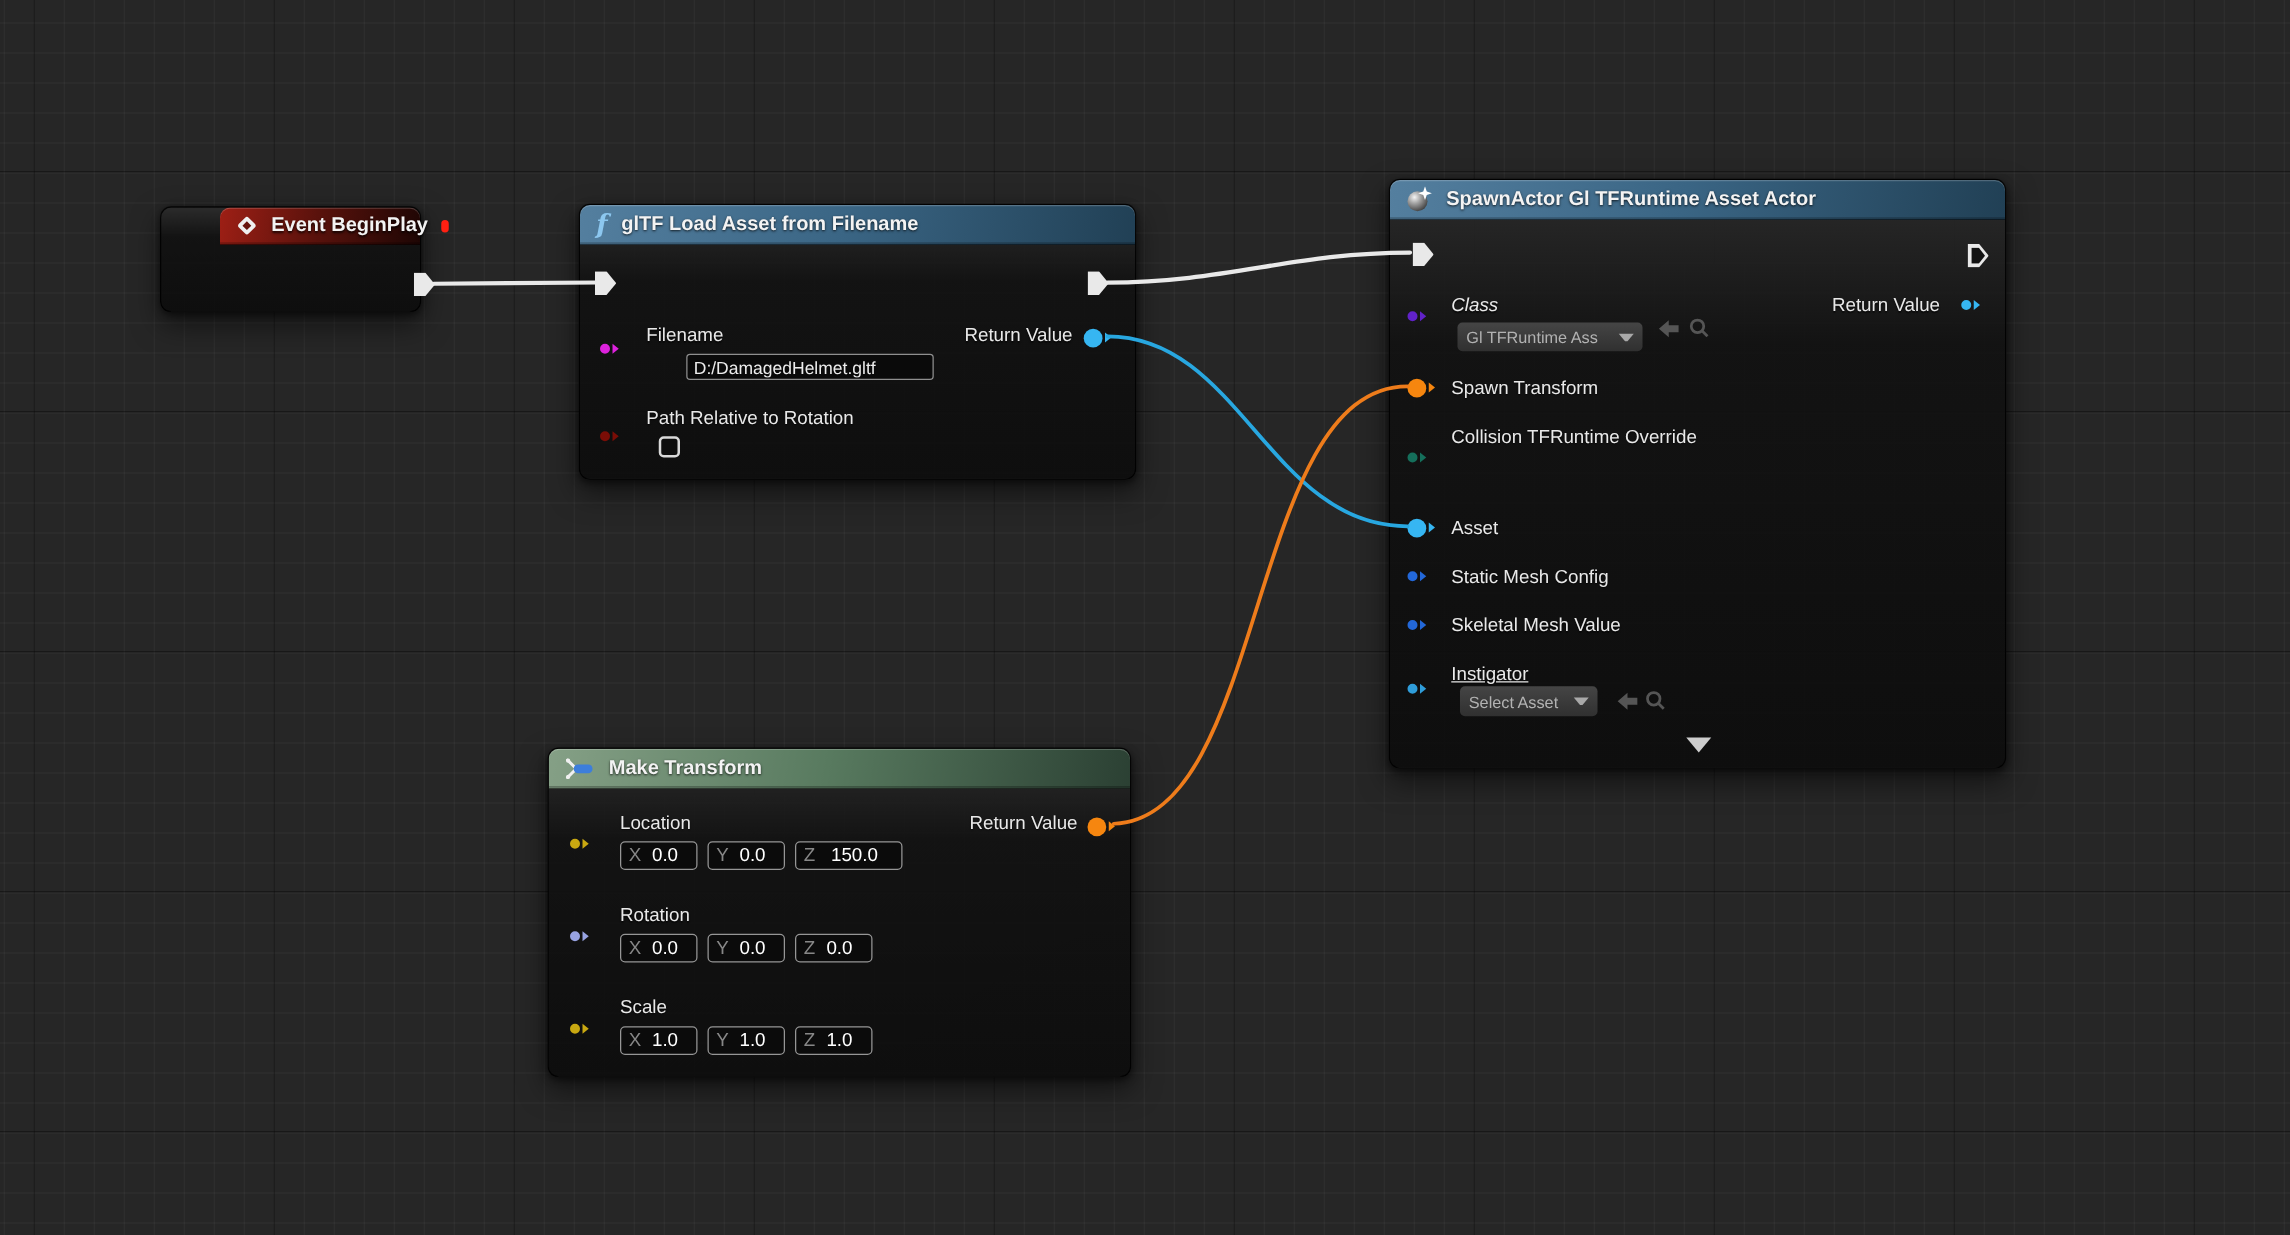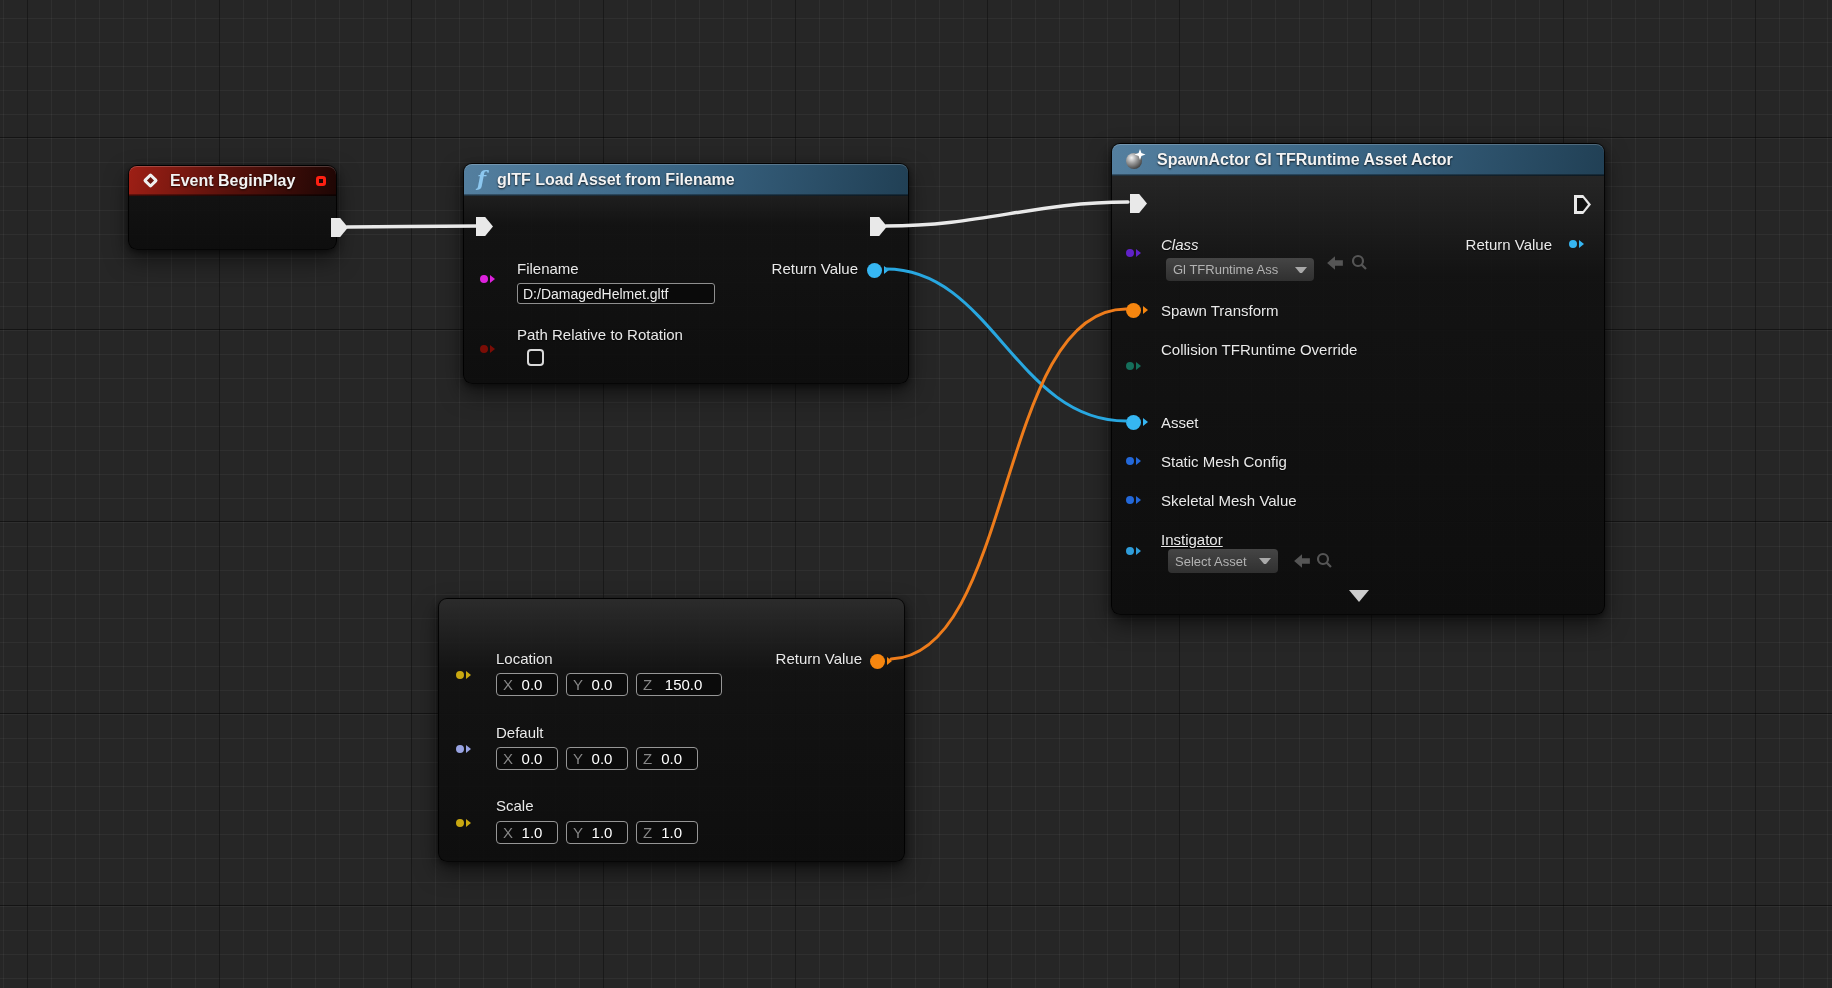--- a/index.html
+++ b/index.html
@@ -43,21 +43,21 @@
   .exec{position:absolute;width:17px;height:19px;background:var(--pin-exec);
         clip-path:polygon(0 0,54% 0,100% 50%,54% 100%,0 100%);}
   .exec .inner{position:absolute;left:3px;top:3px;width:11px;height:13px;background:#131313;
         clip-path:polygon(0 0,54% 0,100% 50%,54% 100%,0 100%);}
 
   .delegate{width:10px;height:10px;border:3px solid var(--delegate-red);border-radius:3px;background:#1c0505;margin-left:auto;}
   .diamond{width:11px;height:11px;border:3px solid #efefef;border-radius:2px;transform:rotate(45deg);background:rgba(0,0,0,.25);flex:none;margin:0 3px;}
   .ficon{font-family:"DejaVu Serif","Liberation Serif",serif;font-style:italic;font-weight:bold;font-size:21px;color:#8cc7ef;line-height:1;margin-top:-2px;}
 
   .textbox{position:absolute;height:21px;background:#0a0a0a;border:1px solid #8f8f8f;border-radius:3px;
-           color:#ececec;font-size:14px;font-family:inherit;padding:0 5px;outline:none;}
+           color:#ececec;font-size:14px;font-family:inherit;padding:0 5px;outline:none;margin-left:32px;}
   .check{position:absolute;width:17px;height:17px;border:2px solid #d9d9d9;border-radius:4px;background:#0d0d0d;}
   .ddark{position:absolute;display:flex;align-items:center;background:linear-gradient(#454545,#303030);
          border-radius:4px;color:#b2b2b2;font-size:13px;padding:0 7px;white-space:nowrap;overflow:hidden;}
   .ddark .caret{margin-left:auto;width:0;height:0;border-left:5px solid transparent;border-right:5px solid transparent;border-top:6px solid #a9a9a9;padding-left:2px;}
   .combo{position:absolute;display:flex;align-items:center;background:linear-gradient(#f0f0f0,#b9b9b9);
          border:1px solid #101010;border-radius:3px;color:#111;font-size:14px;padding:0 9px;
          box-shadow:inset 0 1px 0 rgba(255,255,255,.8);}
   .combo .caret{margin-left:auto;width:0;height:0;border-left:6px solid transparent;border-right:6px solid transparent;border-top:7px solid #111;}
   .iconbtn{position:absolute;width:18px;height:16px;}
   .vec{position:absolute;display:flex;align-items:center;height:23px;background:#0b0b0b;
@@ -67,21 +67,21 @@
   .expand{position:absolute;width:0;height:0;border-left:10px solid transparent;border-right:10px solid transparent;border-top:12px solid #cdcdcd;}
   .wires{position:absolute;left:0;top:0;z-index:5;pointer-events:none;}
   .wires path{pointer-events:visibleStroke;}
   .node{z-index:1;}
 </style>
 </head>
 <body>
 
 <div class="canvas">
 
-  <div class="node" style="left:128px;top:165px;width:209px;height:85px;">
+  <div class="node" style="left:128px;top:165px;width:209px;height:85px;padding-left:47px;">
     <div class="nhead event">
       <span class="diamond"></span>
       <span class="ntitle">Event BeginPlay</span>
       <span class="delegate"></span>
     </div>
     <div class="exec" style="left:202px;top:52px;"></div>
   </div>
 
   <div class="node" style="left:463px;top:163px;width:446px;height:221px;">
     <div class="nhead func">
@@ -199,20 +199,29 @@
     </svg>
     <svg class="iconbtn" style="left:203px;top:408px;" viewBox="0 0 16 16">
       <circle cx="7" cy="7" r="5" fill="none" stroke="#555555" stroke-width="2.2"></circle>
       <line x1="10.6" y1="10.6" x2="15" y2="15" stroke="#555555" stroke-width="2.2"></line>
     </svg>
 
     <div class="expand" style="left:237px;top:446px;"></div>
   </div>
 
   <div class="node" style="left:438px;top:598px;width:467px;height:264px;">
+    <div class="nhead pure">
+      <svg width="24" height="18" viewBox="0 0 24 18">
+        <path d="M2 2 L9 9 L2 16" stroke="#f0f0f0" stroke-width="2.4" fill="none" stroke-linecap="round"></path>
+        <circle cx="2.5" cy="2.5" r="1.7" fill="#f0f0f0"></circle>
+          <circle cx="2.5" cy="15.5" r="1.7" fill="#f0f0f0"></circle>
+        <rect x="7" y="5.5" width="15" height="7" rx="3.4" fill="#3d7edb"></rect>
+      </svg>
+      <span class="ntitle">Make Transform</span>
+    </div>
 
     <span class="plabel" style="left:57px;top:51px;text-align:center;">Location</span>
     <div class="pin" style="left:17px;top:68px;--c:var(--pin-yellow);">
         <span class="ring"></span>
         <span class="tri"></span>
       </div>
     <div class="vec" style="left:57px;top:74px;width:62px;">
         <span class="vaxis">X</span>
         <span class="vval">0.0</span>
       </div>
@@ -224,21 +233,21 @@
         <span class="vaxis">Z</span>
         <span class="vval">150.0</span>
       </div>
 
     <span class="plabel r" style="right:42px;top:51px;">Return Value</span>
     <div class="pin" style="left:431px;top:54px;--c:var(--pin-orange);">
         <span class="dot"></span>
         <span class="tri"></span>
       </div>
 
-    <span class="plabel" style="left:57px;top:125px;">Default</span>
+    <span class="plabel" style="left:57px;top:125px;">Rotation</span>
     <div class="pin" style="left:17px;top:142px;--c:var(--pin-lavender);">
         <span class="ring"></span>
         <span class="tri"></span>
       </div>
     <div class="vec" style="left:57px;top:148px;width:62px;">
         <span class="vaxis">X</span>
         <span class="vval">0.0</span>
       </div>
     <div class="vec" style="left:127px;top:148px;width:62px;">
         <span class="vaxis">Y</span>

